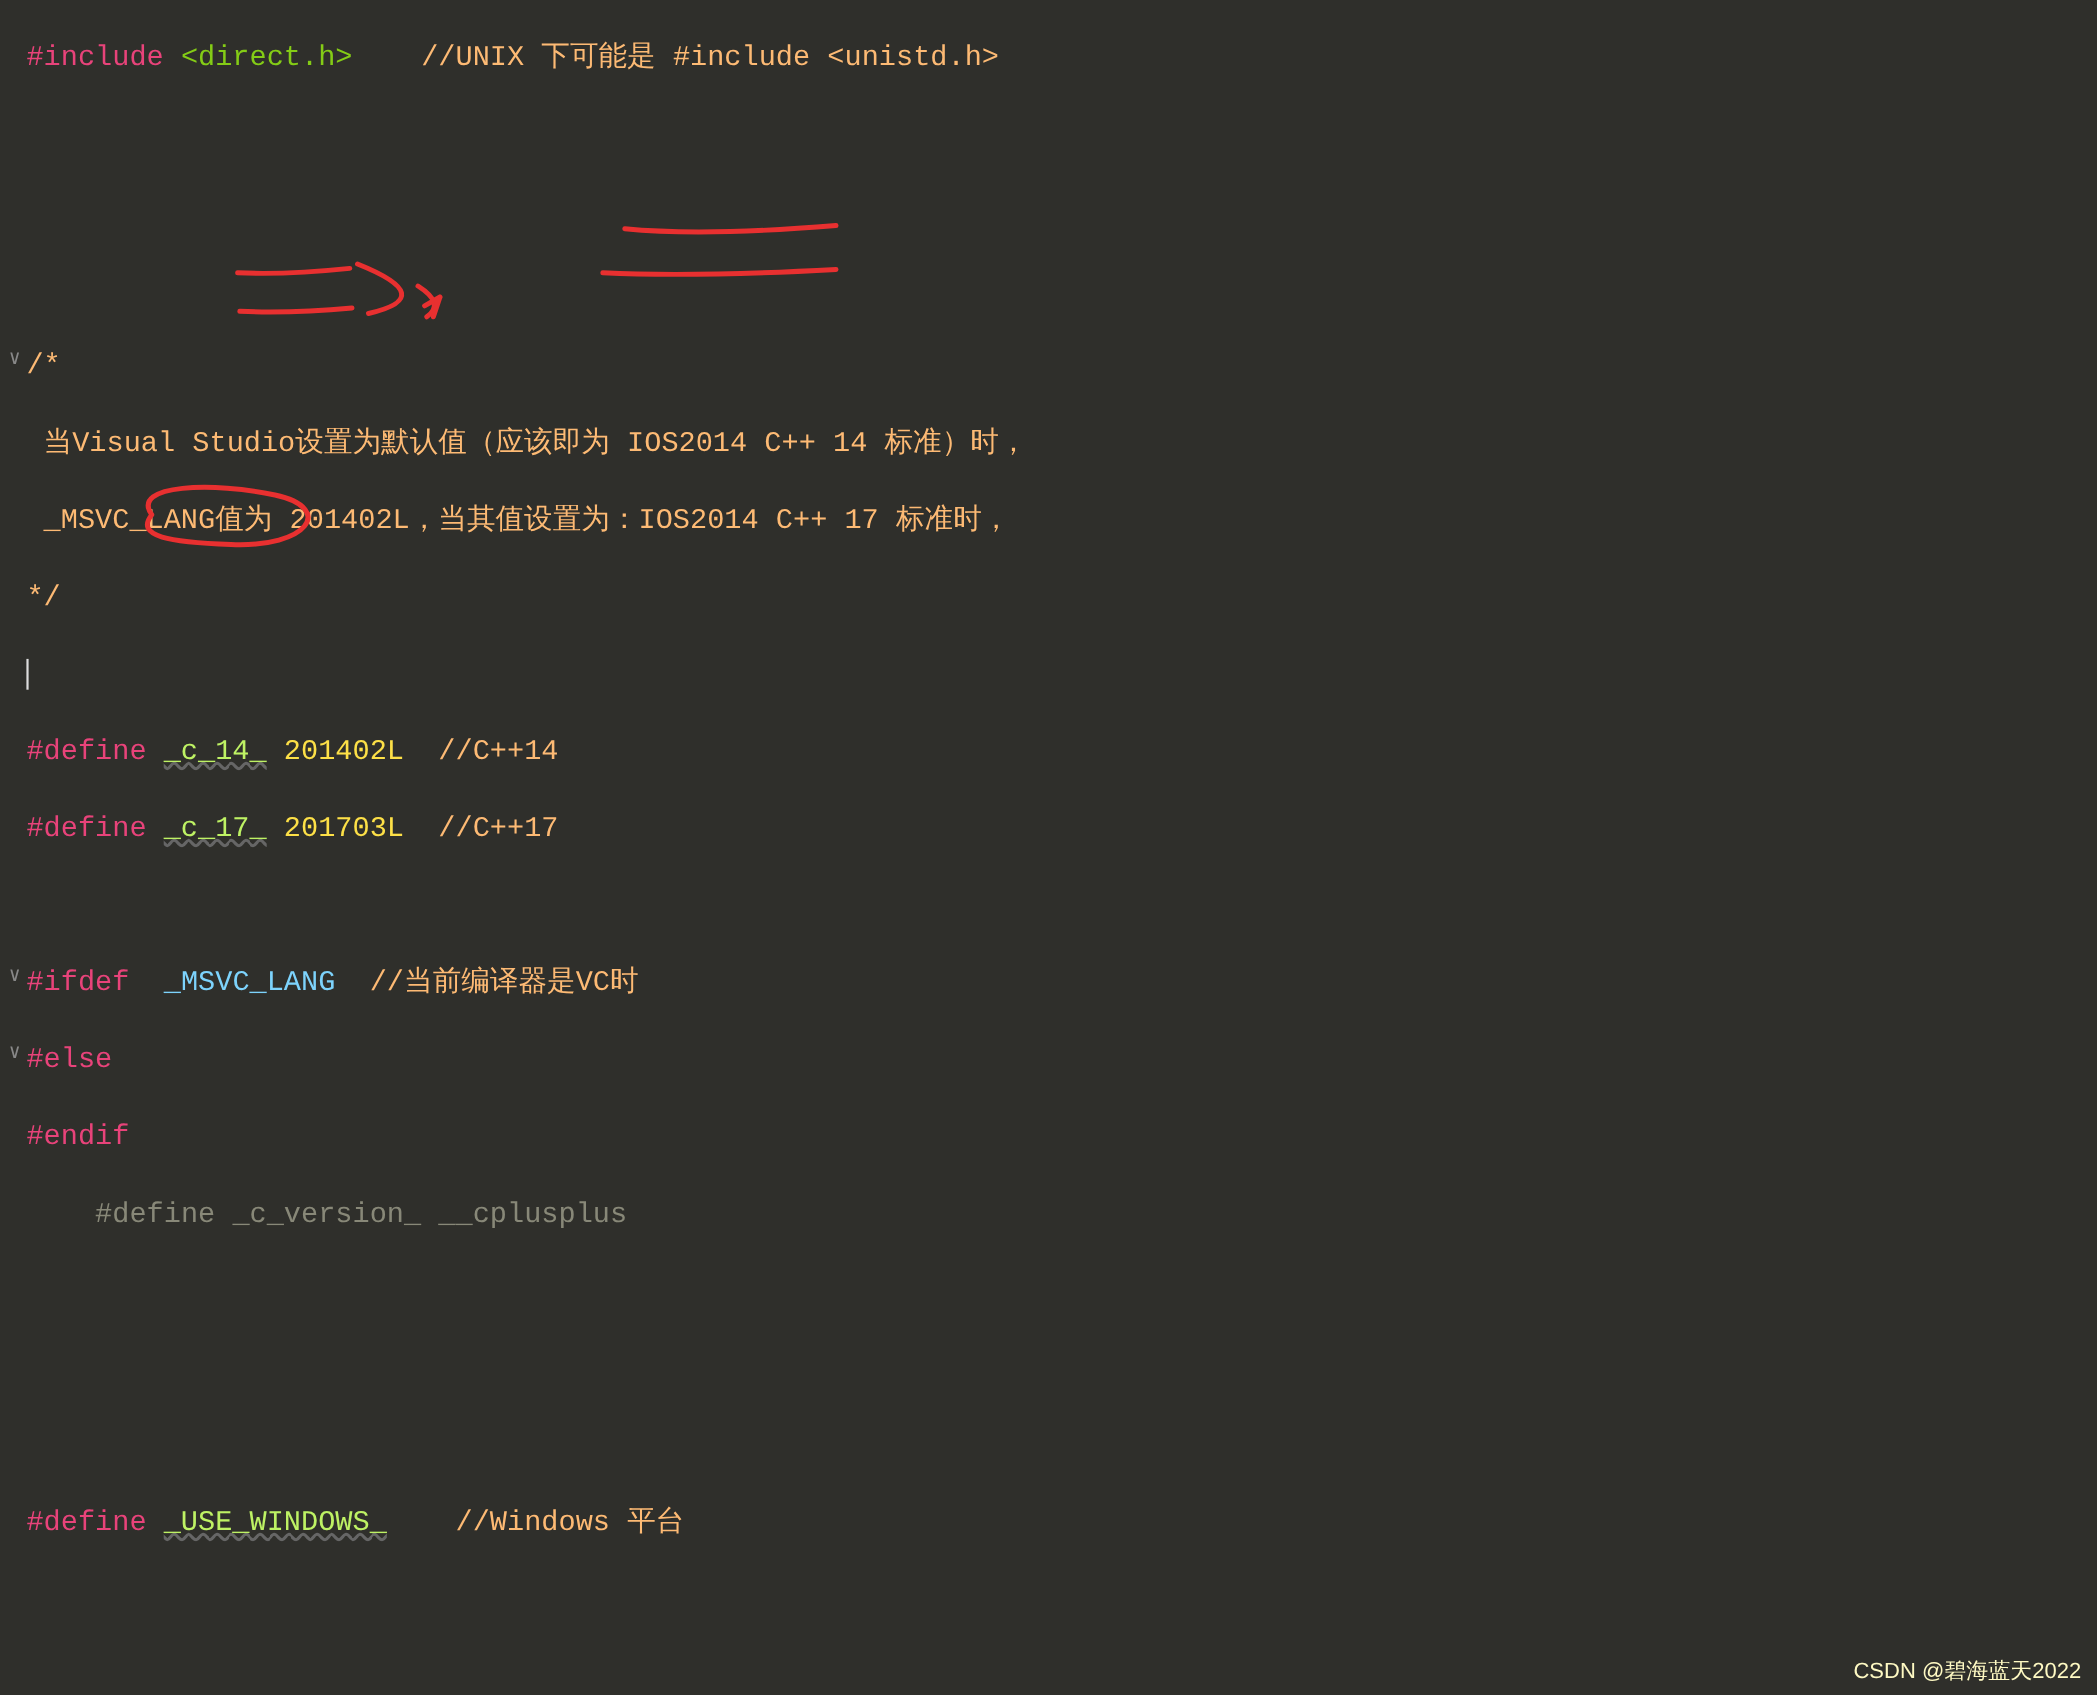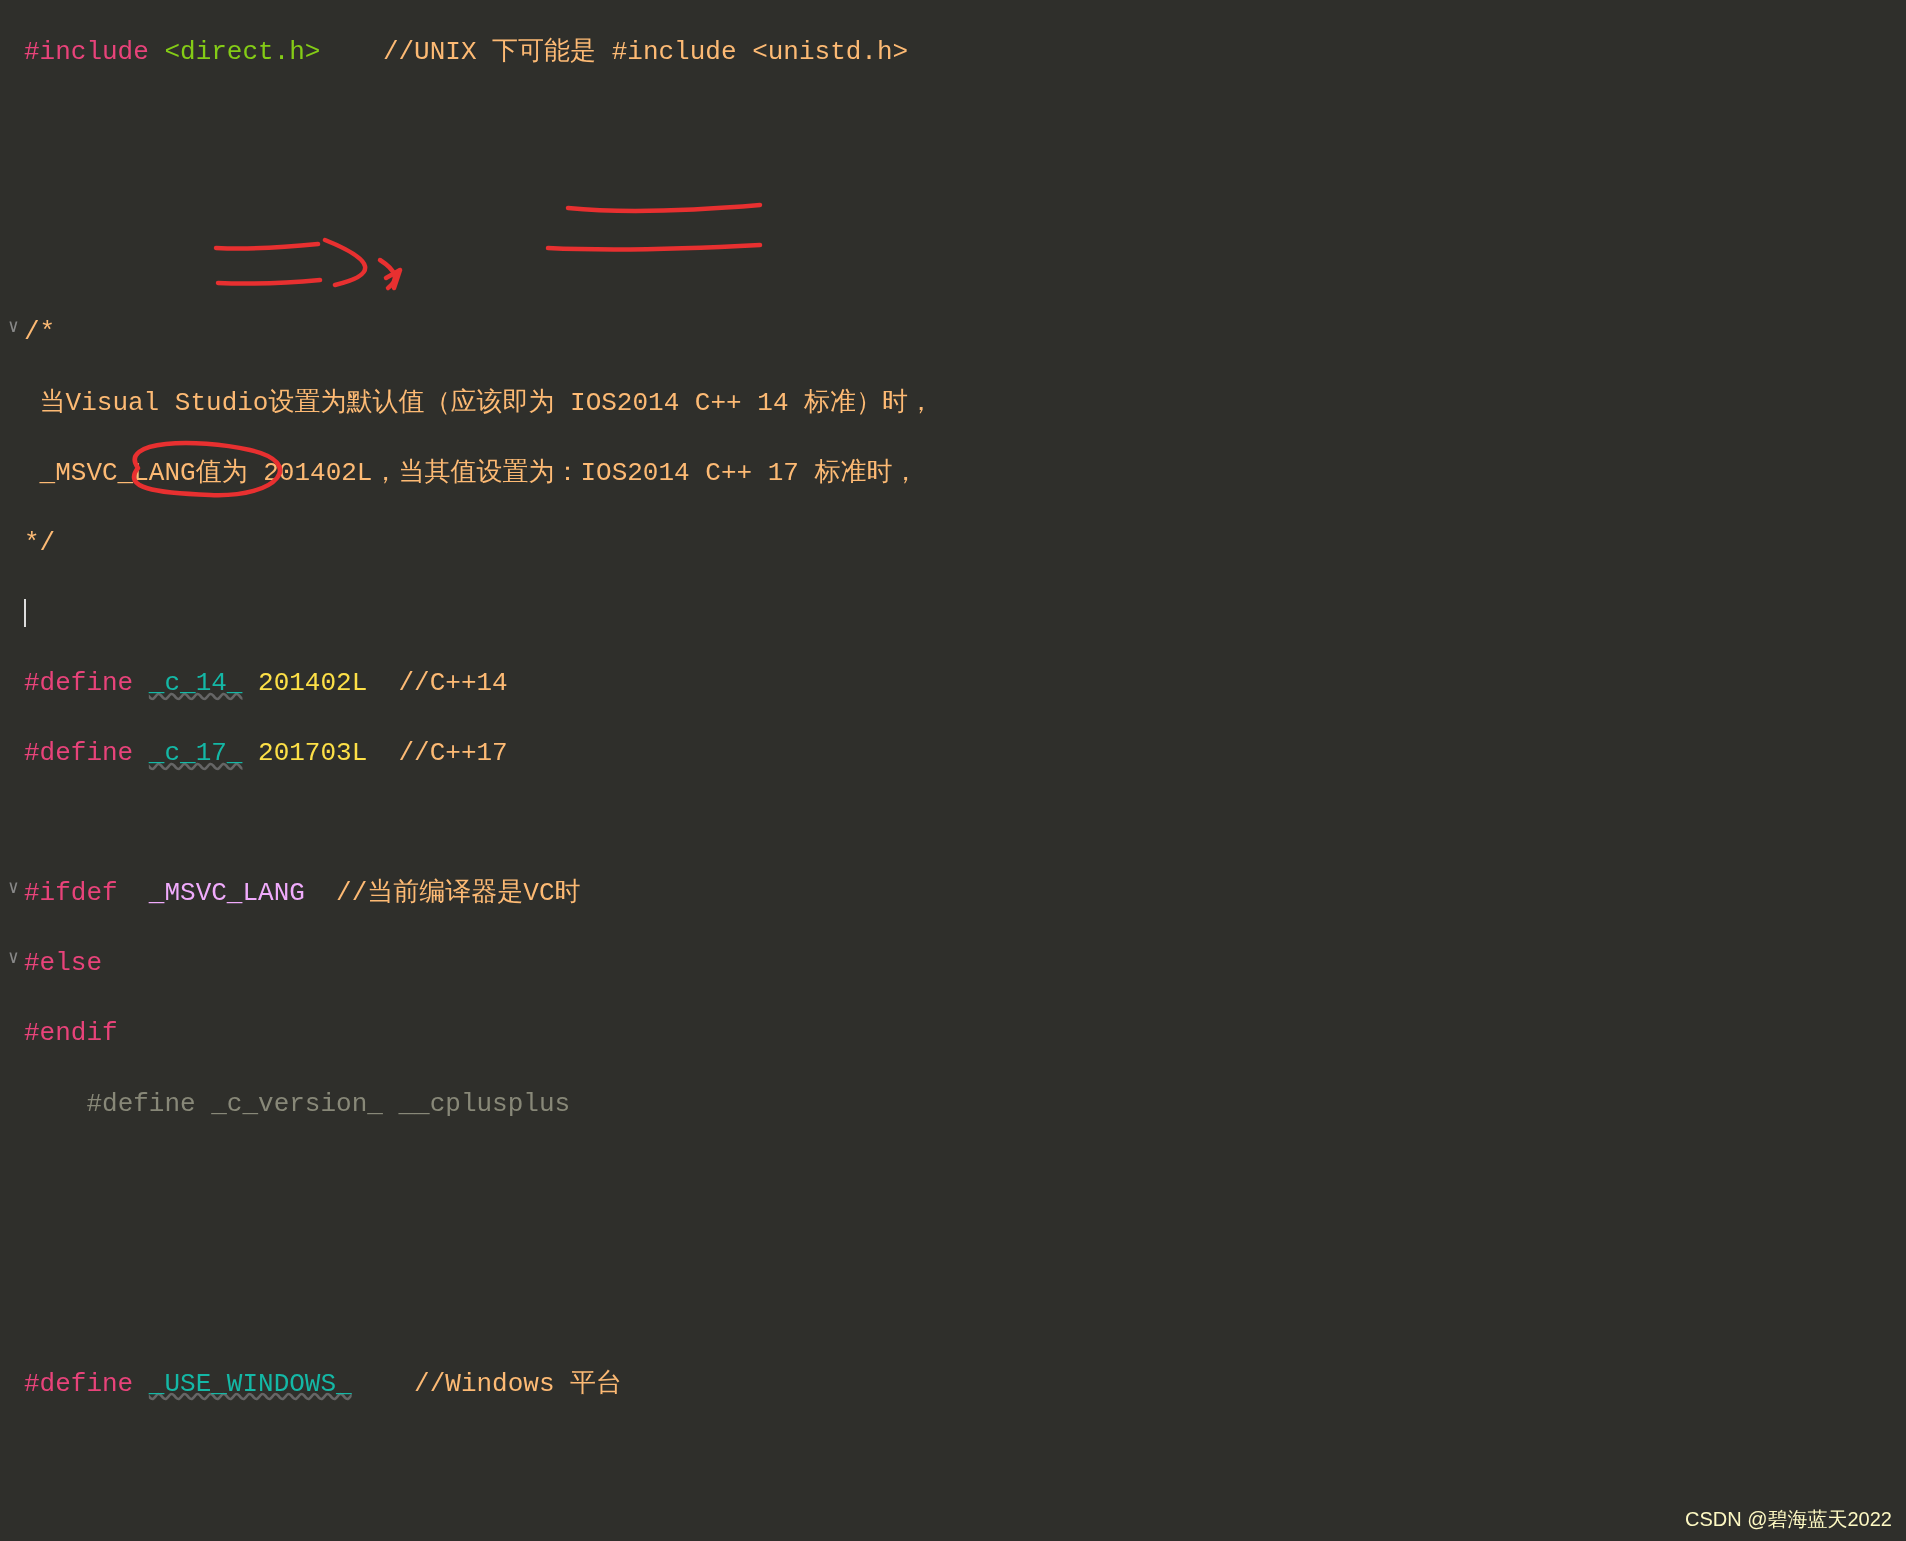--- a/index.html
+++ b/index.html
@@ -38,23 +38,23 @@
     .fold {
       color: #888;
     }
     .content {
       padding-left: 16px;
     }
     .tok-preproc { color: #e8437a; }
     .tok-header { color: #84cc16; }
     .tok-comment { color: #fdba74; }
     .tok-comment-dim { color: #888878; }
-    .tok-macro { color: #f0abfc; text-align: center; }
+    .tok-macro { color: #7dd3fc; text-align: center; }
     .tok-macro-wavy { 
-      color: #14b8a6; 
+      color: #bef264; 
       text-decoration: underline wavy #666;
       text-decoration-skip-ink: none;
     }
     .tok-number { color: #fde047; }
     .annotation-layer {
       position: absolute;
       top: 0;
       left: 0;
       width: 100%;
       height: 100%;

